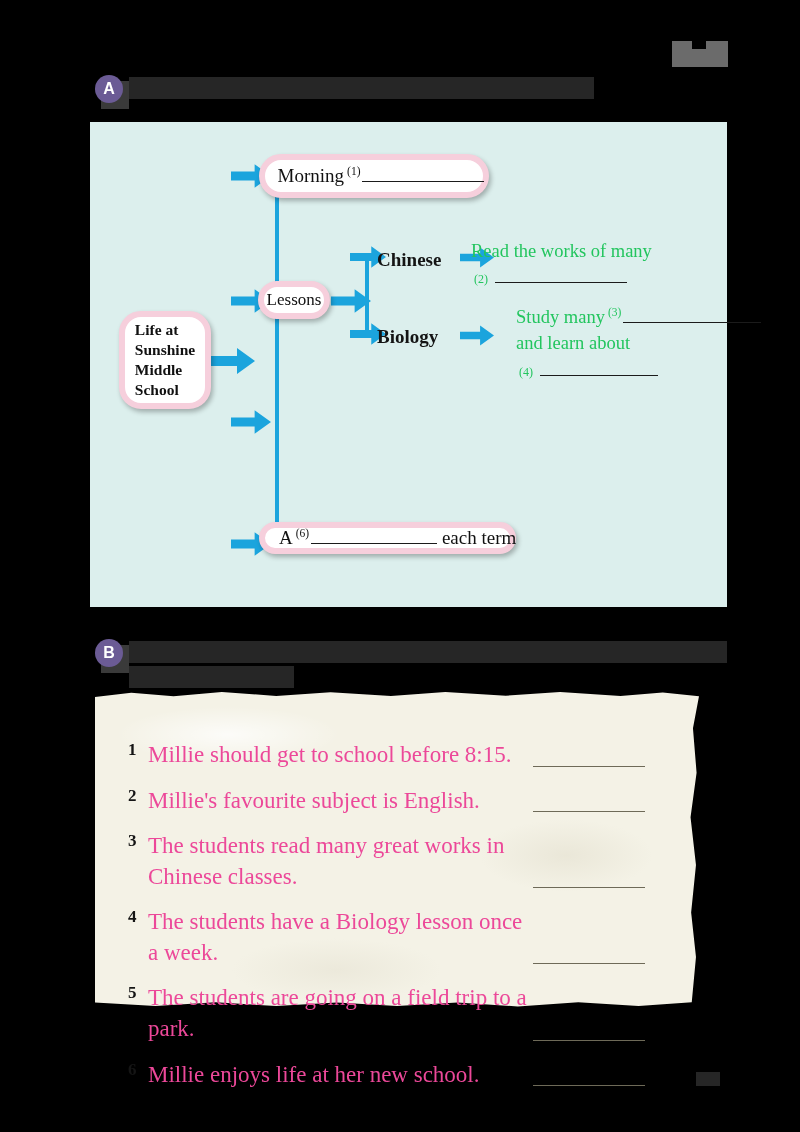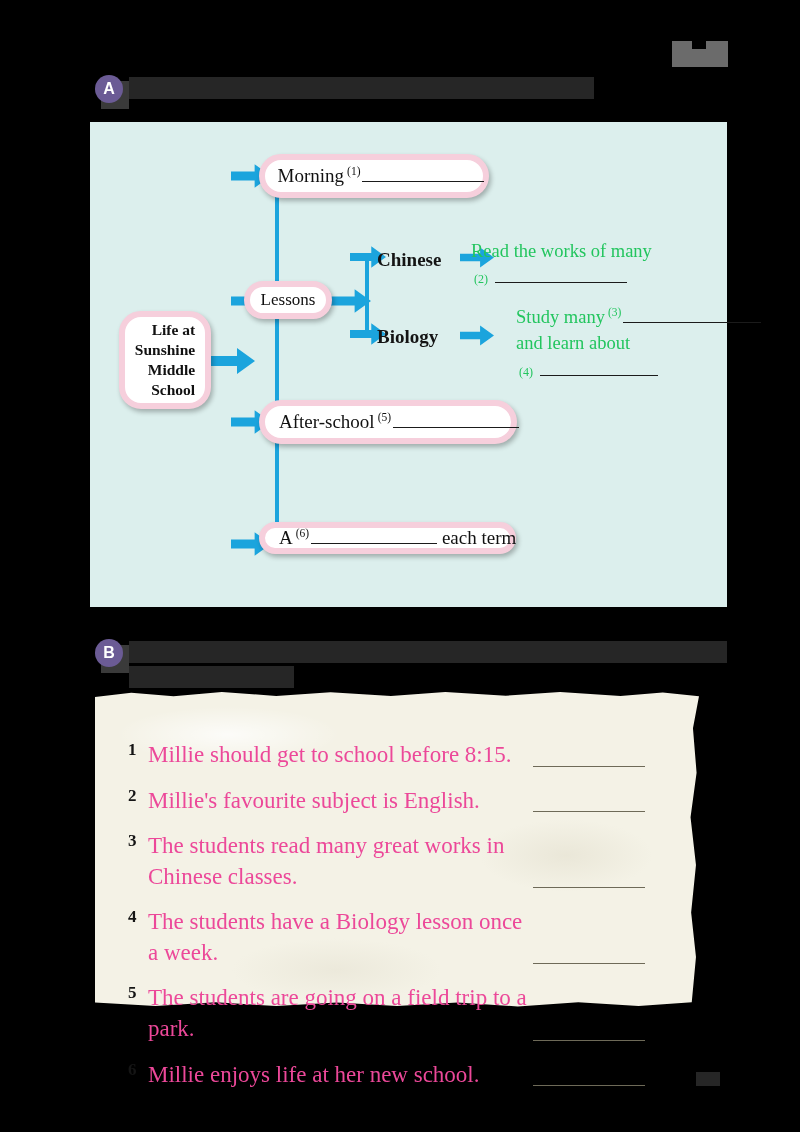--- a/index.html
+++ b/index.html
@@ -110,21 +110,21 @@
     background: #ffffff;
     border: 6px solid #f6cfdc;
     border-radius: 22px;
     box-shadow: 2px 3px 5px rgba(0,0,0,0.28);
     display: flex;
     align-items: center;
     color: #111111;
   }
   .node-center {
     justify-content: center;
-    text-align: right;
+    text-align: left;
     font-weight: bold;
     line-height: 1.28;
     font-size: 15.5px;
   }
   .node-text {
     font-size: 19px;
     padding-left: 14px;
     white-space: nowrap;
   }
   .sup {
@@ -134,21 +134,21 @@
   }
   .blank {
     display: inline-block;
     border-bottom: 1.4px solid #1b1b1b;
     height: 0.92em;
     vertical-align: baseline;
   }
 
   #node-root      { left: 119px; top: 311px; width: 92px; height: 98px; }
   #node-morning   { left: 259px; top: 154px; width: 230px; height: 44px; justify-content: center; }
-  #node-lessons   { left: 244px; top: 281px; width: 88px; height: 38px; }
+  #node-lessons   { left: 258px; top: 281px; width: 72px; height: 38px; }
   #node-lessons .node-text { font-size: 17px; padding-left: 0; width: 100%; text-align: center; }
   #node-after     { left: 259px; top: 400px; width: 258px; height: 44px; }
   #node-term      { left: 259px; top: 522px; width: 257px; height: 32px; }
 
   
   .plain-label {
     position: absolute;
     font-size: 19px;
     color: #141414;
     white-space: nowrap;
@@ -325,25 +325,20 @@
   <div id="node-morning" class="node">
     <div class="node-text">
       <span>Morning</span><span class="sup">(1)</span><span class="blank" style="width:122px;"></span>
     </div>
   </div>
 
   <div id="node-lessons" class="node">
     <div class="node-text">Lessons</div>
   </div>
 
-  <div id="node-after" class="node">
-    <div class="node-text">
-      <span>After-school</span><span class="sup">(5)</span><span class="blank" style="width:126px;"></span>
-    </div>
-  </div>
 
   <div id="node-term" class="node">
     <div class="node-text">
       <span>A</span><span class="sup">(6)</span><span class="blank" style="width:126px;"></span>&nbsp;<span>each term</span>
     </div>
   </div>
 
   <div id="label-chinese" class="plain-label">Chinese</div>
   <div id="label-biology" class="plain-label">Biology</div>
 

